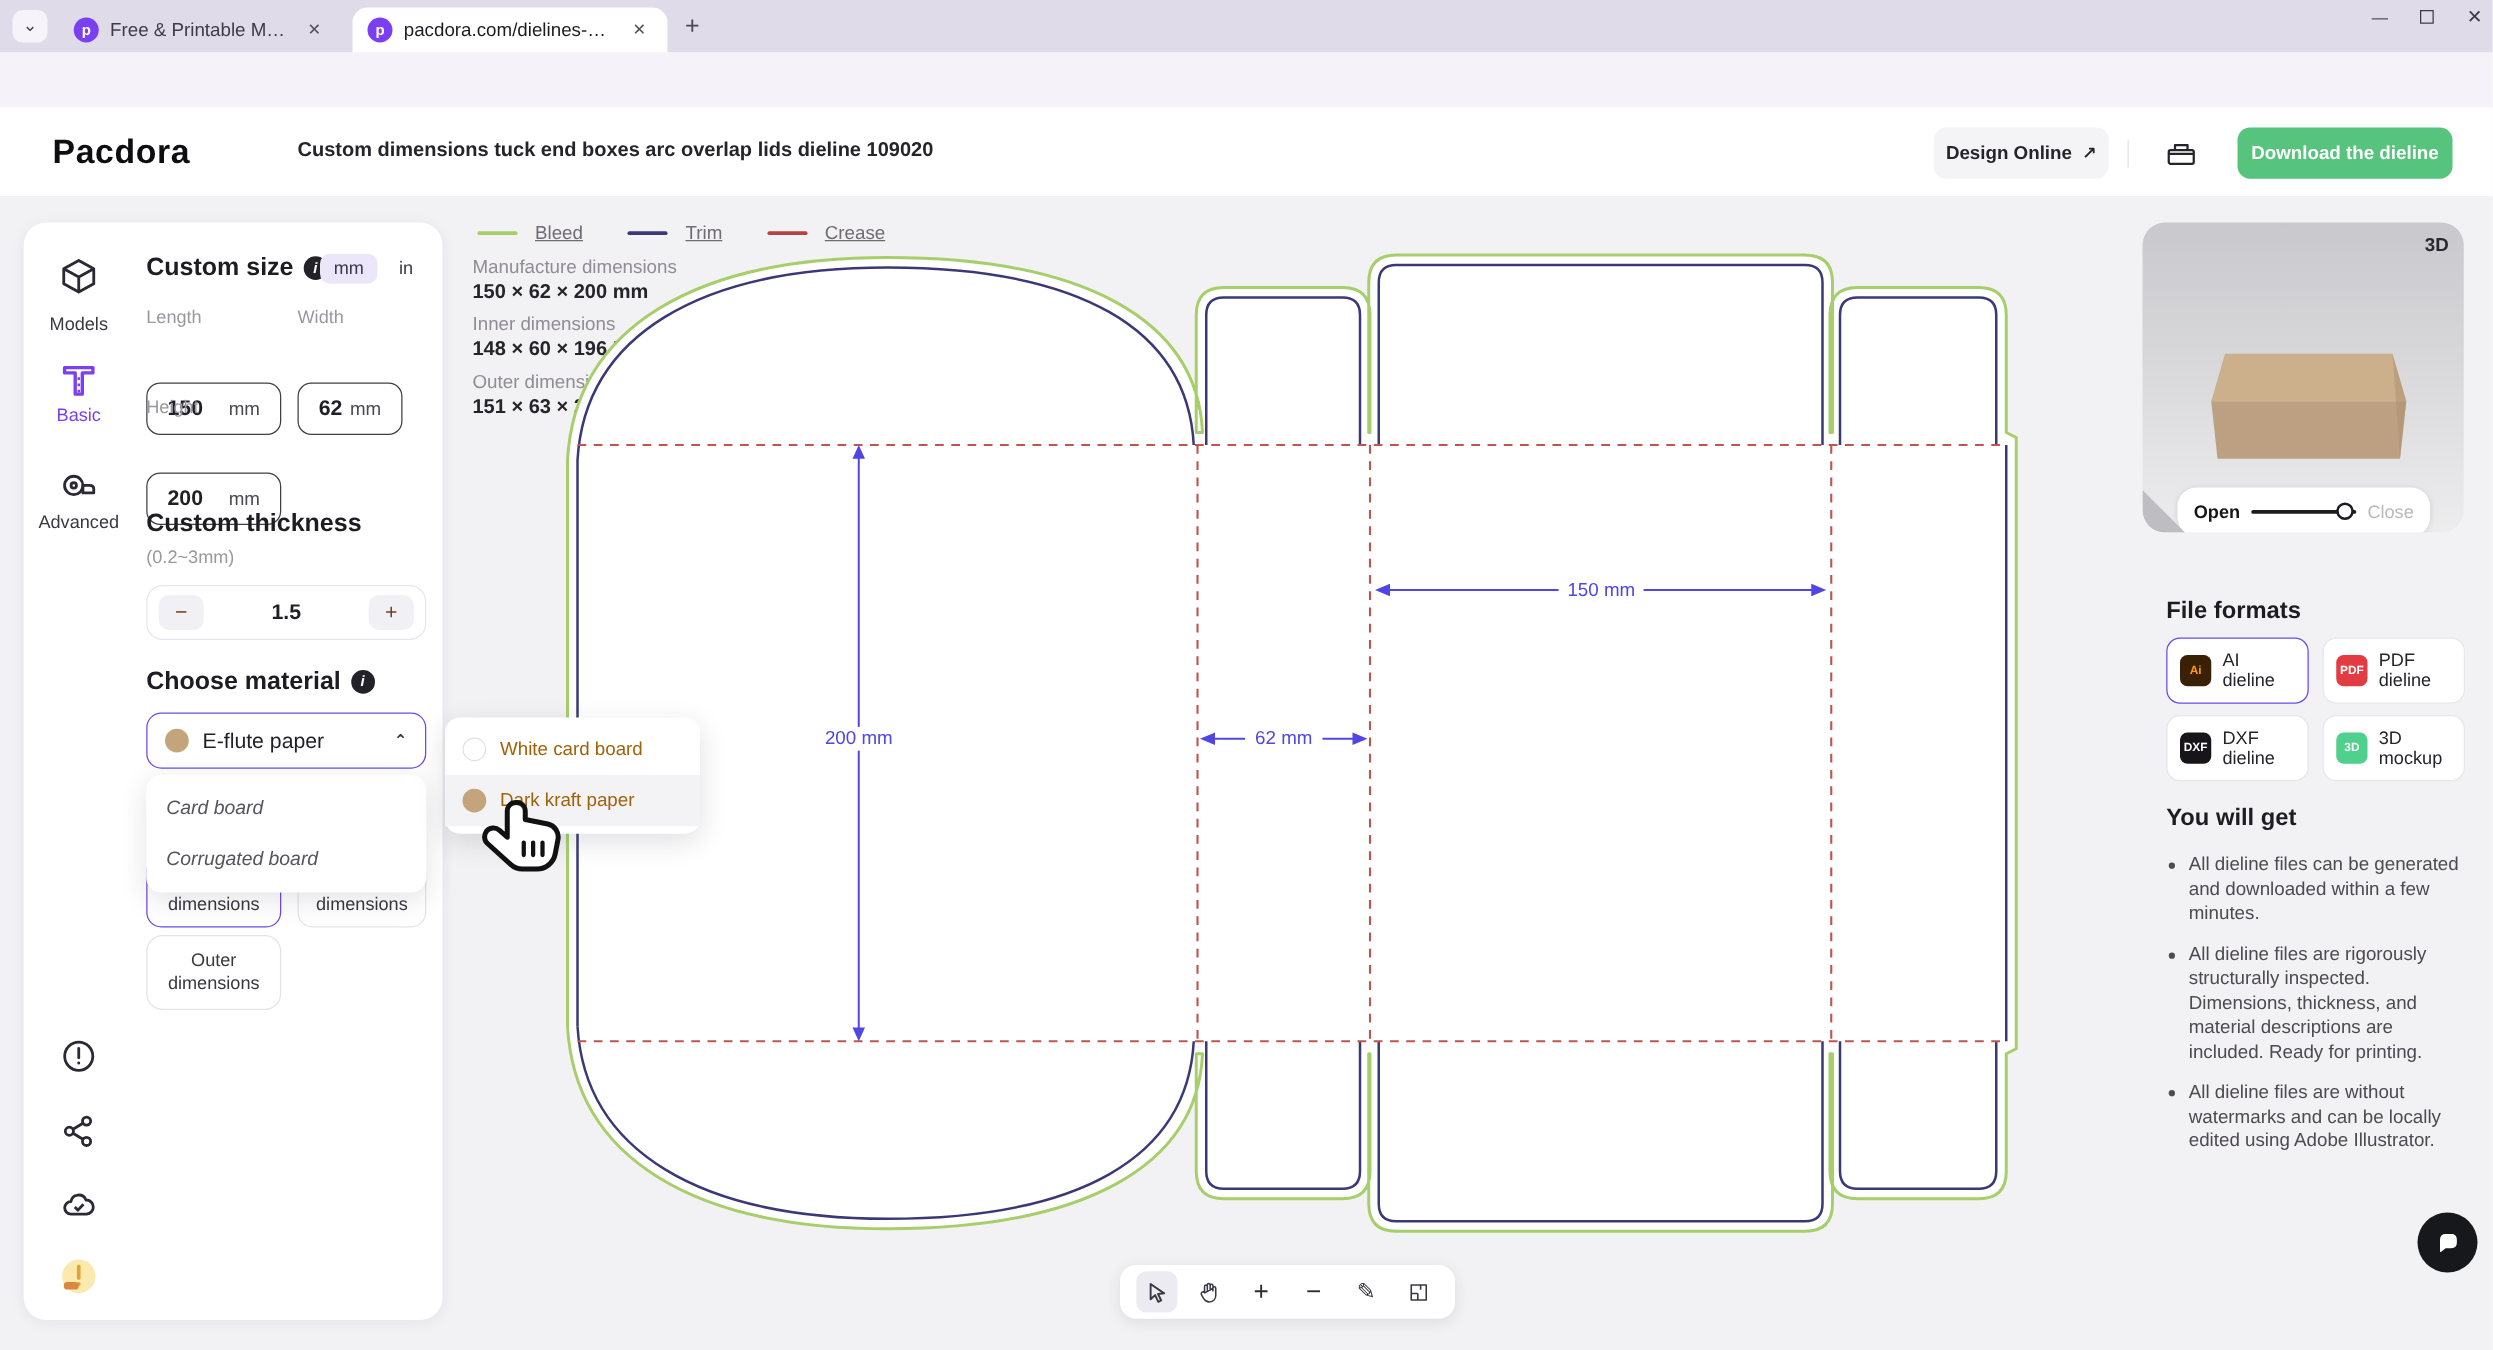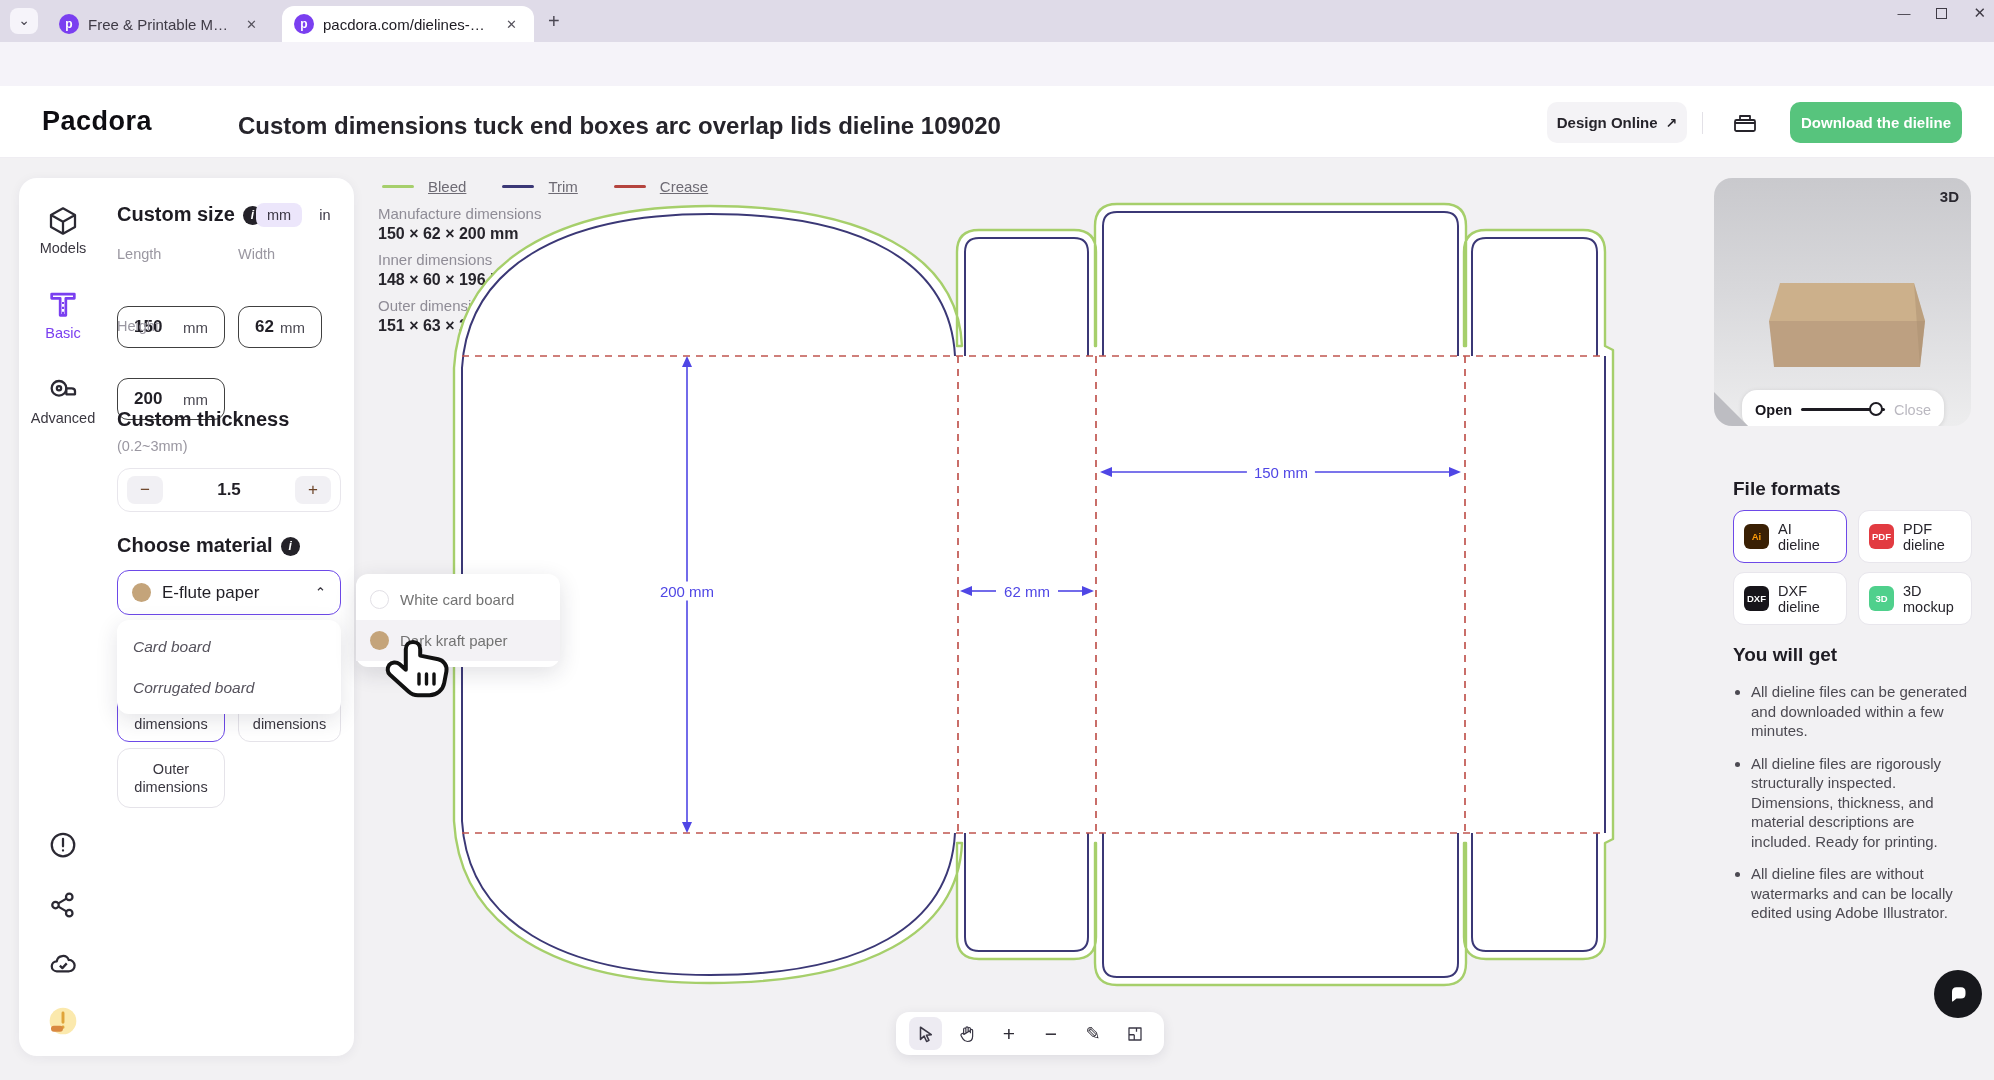--- a/index.html
+++ b/index.html
@@ -27,21 +27,21 @@
   .urlbar { position:absolute; left:134px; top:48px; width:1640px; height:32px; background:#eae7f1;
     border-radius:16px; display:flex; align-items:center; padding:0 12px; gap:10px; }
   .url { font-size:14.5px; color:#2e2c34; white-space:nowrap; overflow:hidden; flex:1; }
   .avatar { position:absolute; left:1922px; top:50px; width:27px; height:27px; border-radius:50%;
     background:#7a3ff0; color:#fff; font-size:14px; font-weight:700; text-align:center; line-height:27px; }
 
   
   .appheader { position:absolute; left:0; top:86px; width:1994px; height:72px; background:#fff;
     border-bottom:1px solid #efedf2; }
   .logo { position:absolute; left:42px; top:20px; font-size:27px; font-weight:800; letter-spacing:.5px; color:#0e0d12; }
-  .pagetitle { position:absolute; left:238px; top:26px; font-size:24px; font-weight:600; color:#26242b; }
+  .pagetitle { position:absolute; left:238px; top:26px; font-size:16px; font-weight:600; color:#26242b; }
   .btn-design { position:absolute; left:1547px; top:16px; width:140px; height:41px; background:#f4f3f6;
     border-radius:10px; display:flex; align-items:center; justify-content:center; gap:8px;
     font-size:15px; font-weight:600; color:#26242b; }
   .hdr-divider { position:absolute; left:1702px; top:26px; width:1px; height:22px; background:#e3e1e7; }
   .btn-green { position:absolute; left:1790px; top:16px; width:172px; height:41px; background:#57c47d;
     border-radius:10px; color:#fff; font-size:15px; font-weight:600; display:flex; align-items:center; justify-content:center; }
 
   
   .canvas { position:absolute; left:0; top:158px; width:1994px; height:922px; background:#f2f1f3; }
 
@@ -72,21 +72,21 @@
   .select { position:absolute; left:117px; top:570px; width:224px; height:45px; border:1.6px solid #6d49e8;
     border-radius:12px; background:#fff; display:flex; align-items:center; padding:0 14px; gap:11px; z-index:25; }
   .swatch { width:19px; height:19px; border-radius:50%; flex:0 0 auto; }
   .sel-label { font-size:17px; color:#211f26; flex:1; }
   .chev { color:#38353f; font-size:13px; font-weight:700; }
   .ddmenu { position:absolute; left:117px; top:620px; width:224px; height:94px; background:#fff; border-radius:12px;
     box-shadow:0 6px 22px rgba(35,32,60,.12); z-index:30; padding:6px 0;font-style:italic; }
   .dditem { height:41px; display:flex; align-items:center; padding:0 16px; font-size:15.5px; color:#56535d; }
   .submenu { position:absolute; left:356px; top:574px; width:204px; height:93px; background:#fff; border-radius:12px;
     box-shadow:0 6px 22px rgba(35,32,60,.14); z-index:31; padding:5px 0; }
-  .subitem { height:41px; display:flex; align-items:center; gap:11px; padding:0 14px; font-size:15px; color:#737373; }
+  .subitem { height:41px; display:flex; align-items:center; gap:11px; padding:0 14px; font-size:15px; color:#a16207; }
   .subitem.hover { background:#f3f2f5; }
   .dimbtn { position:absolute; height:58px; border:1px solid #e5e3e9; border-radius:12px; background:#fff;
     display:flex; align-items:flex-end; justify-content:center; padding-bottom:9px;
     font-size:14.5px; color:#3a3740; z-index:10; }
   .dimbtn.sel { border:1.6px solid #6d49e8; }
   .outerbtn { position:absolute; left:117px; top:748px; width:108px; height:60px; border:1px solid #e5e3e9;
     border-radius:13px; background:#fff; display:flex; flex-direction:column; align-items:center; justify-content:center;
     font-size:14.5px; color:#3a3740; line-height:18px; z-index:10; }
 
   
@@ -278,21 +278,21 @@
 <span class="pdim" style="left:1027px;top:591px;">62 mm</span>
 <span class="pdim" style="left:1281px;top:472px;">150 mm</span>
 
 <div class="leftcard"></div>
 
 <svg class="rail-ic" style="top:205px;" width="34" height="32" viewBox="0 0 24 24">
   <g fill="none" stroke="#2b2933" stroke-width="1.7" stroke-linejoin="round">
     <path d="M12 2.5 L21 7.5 V16.5 L12 21.5 L3 16.5 V7.5 Z M3 7.5 L12 12.5 L21 7.5 M12 12.5 V21.5"></path>
   </g>
 </svg>
-<div class="rail-item" style="top:240px;">
+<div class="rail-item" style="top:252px;">
   <span>Models</span>
 </div>
 <svg class="rail-ic" style="top:287px;" width="34" height="34" viewBox="0 0 24 24">
   <g fill="none" stroke="#7a3ff0" stroke-width="1.9" stroke-linejoin="round">
     <path d="M4 5 H20 V8 H14 V20 H10 V8 H4 Z"></path>
       <path d="M12 10.5 v1.5 M12 14 v1.5 M12 17.5 v1.5" stroke-width="1.4"></path>
   </g>
 </svg>
 <div class="rail-item active" style="top:325px;">
   <span>Basic</span>

